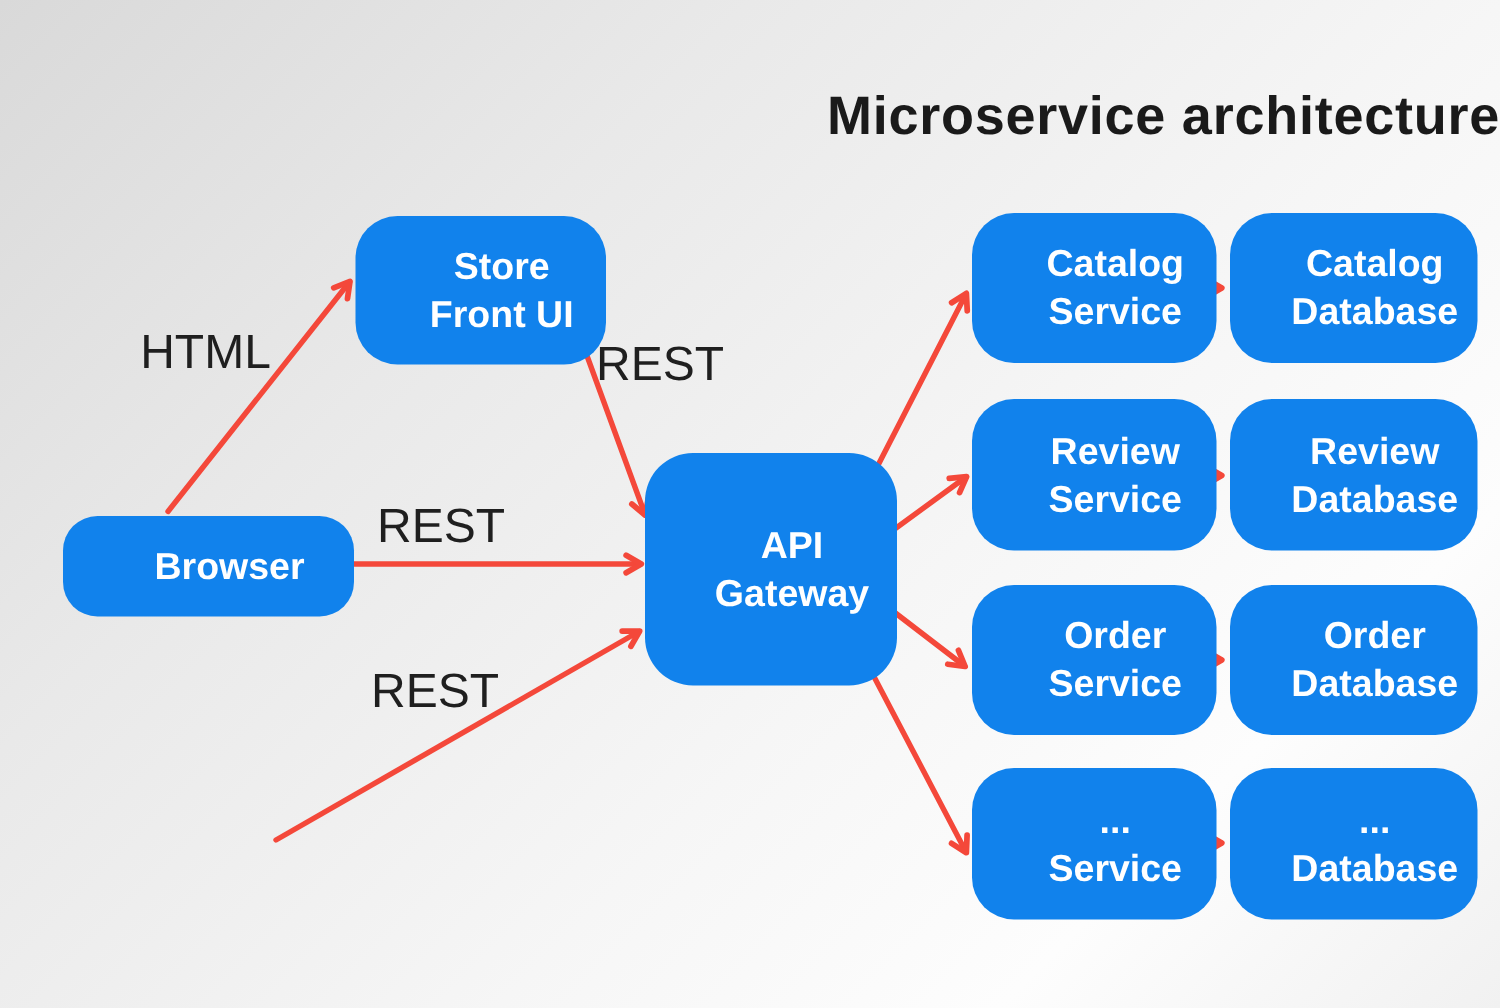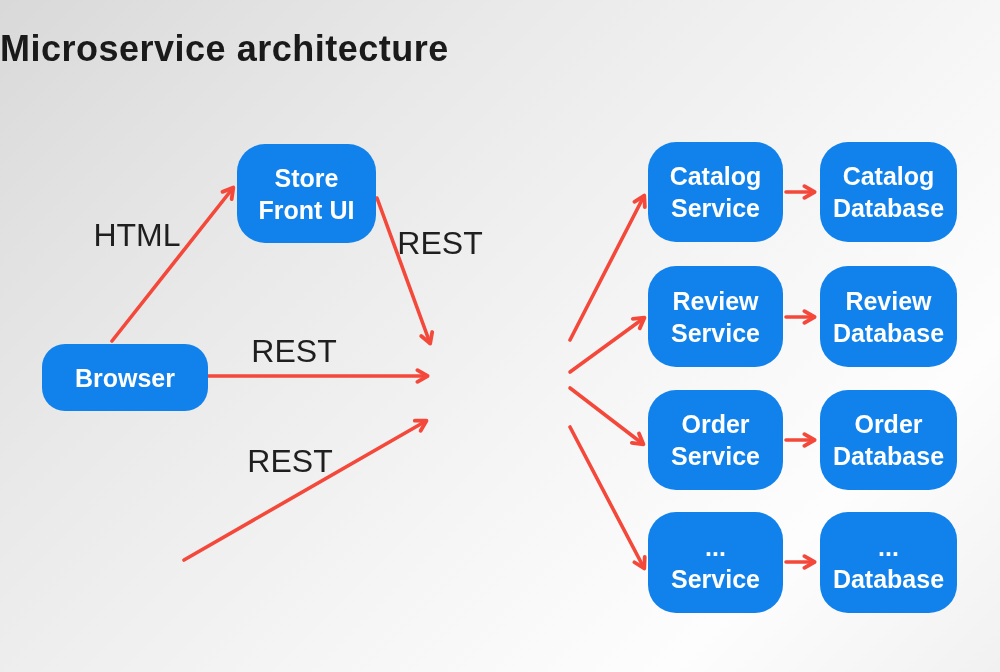--- a/index.html
+++ b/index.html
@@ -8,24 +8,24 @@
   .stage {
     position: relative;
     width: 1000px;
     height: 672px;
     overflow: hidden;
     background: linear-gradient(135deg, #d9d9d9 0%, #e9e9e9 30%, #f6f6f6 60%, #fdfdfd 80%, #f1f1f1 100%);
   }
 
   .diagram-title {
     position: absolute;
-    top: 28px;
+    top: 56px;
     left: 0;
     width: 100%;
-    text-align: left;
+    text-align: right;
     font-size: 36px;
     font-weight: 700;
     color: #1a1a1a;
     letter-spacing: 0.5px;
   }
 
   .edges-layer {
     position: absolute;
     left: 0;
     top: 0;
@@ -39,20 +39,21 @@
     border-radius: 28px;
     display: flex;
     align-items: center;
     justify-content: center;
     text-align: center;
     color: #ffffff;
     font-size: 25px;
     font-weight: 700;
     line-height: 1.28;
     white-space: pre-line;
+    padding-left: 28px;
   }
 
   .node-store-front-ui { left: 237px; top: 144px; width: 139px; height: 99px; }
   .node-browser        { left: 42px;  top: 344px; width: 166px; height: 67px; border-radius: 23px; }
   .node-mobile-device  { left: 42px;  top: 510px; width: 141px; height: 104px; }
   .node-api-gateway    { left: 430px; top: 302px; width: 140px; height: 155px; border-radius: 32px; }
   .node-catalog-service  { left: 648px; top: 142px; width: 135px; height: 100px; }
   .node-catalog-database { left: 820px; top: 142px; width: 137px; height: 100px; }
   .node-review-service   { left: 648px; top: 266px; width: 135px; height: 101px; }
   .node-review-database  { left: 820px; top: 266px; width: 137px; height: 101px; }
@@ -103,20 +104,24 @@
     </g>
   </svg>
 
   <div class="node node-store-front-ui">
     <span>Store
 Front UI</span>
   </div>
   <div class="node node-browser">
     <span>Browser</span>
   </div>
+  <div class="node node-api-gateway">
+    <span>API
+Gateway</span>
+  </div>
   <div class="node node-catalog-service">
     <span>Catalog
 Service</span>
   </div>
   <div class="node node-catalog-database">
     <span>Catalog
 Database</span>
   </div>
   <div class="node node-review-service">
     <span>Review

